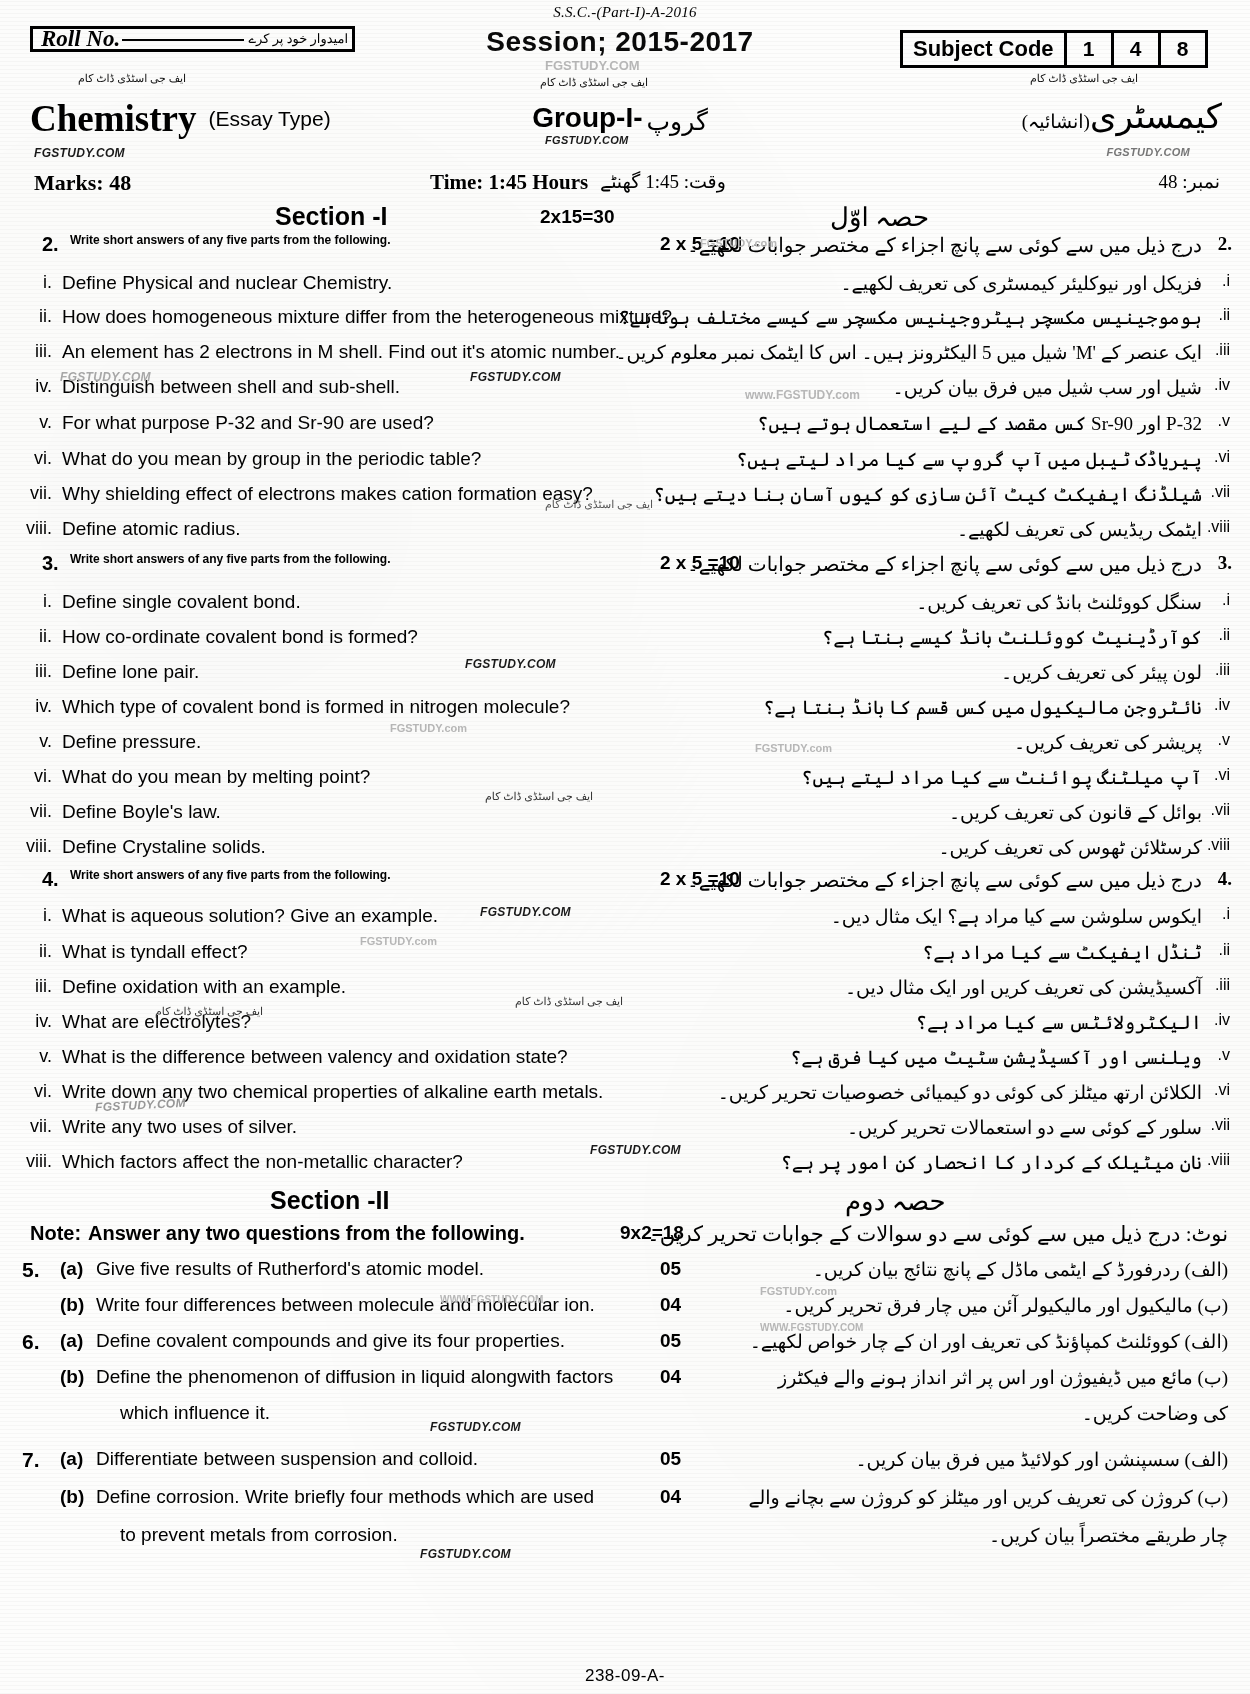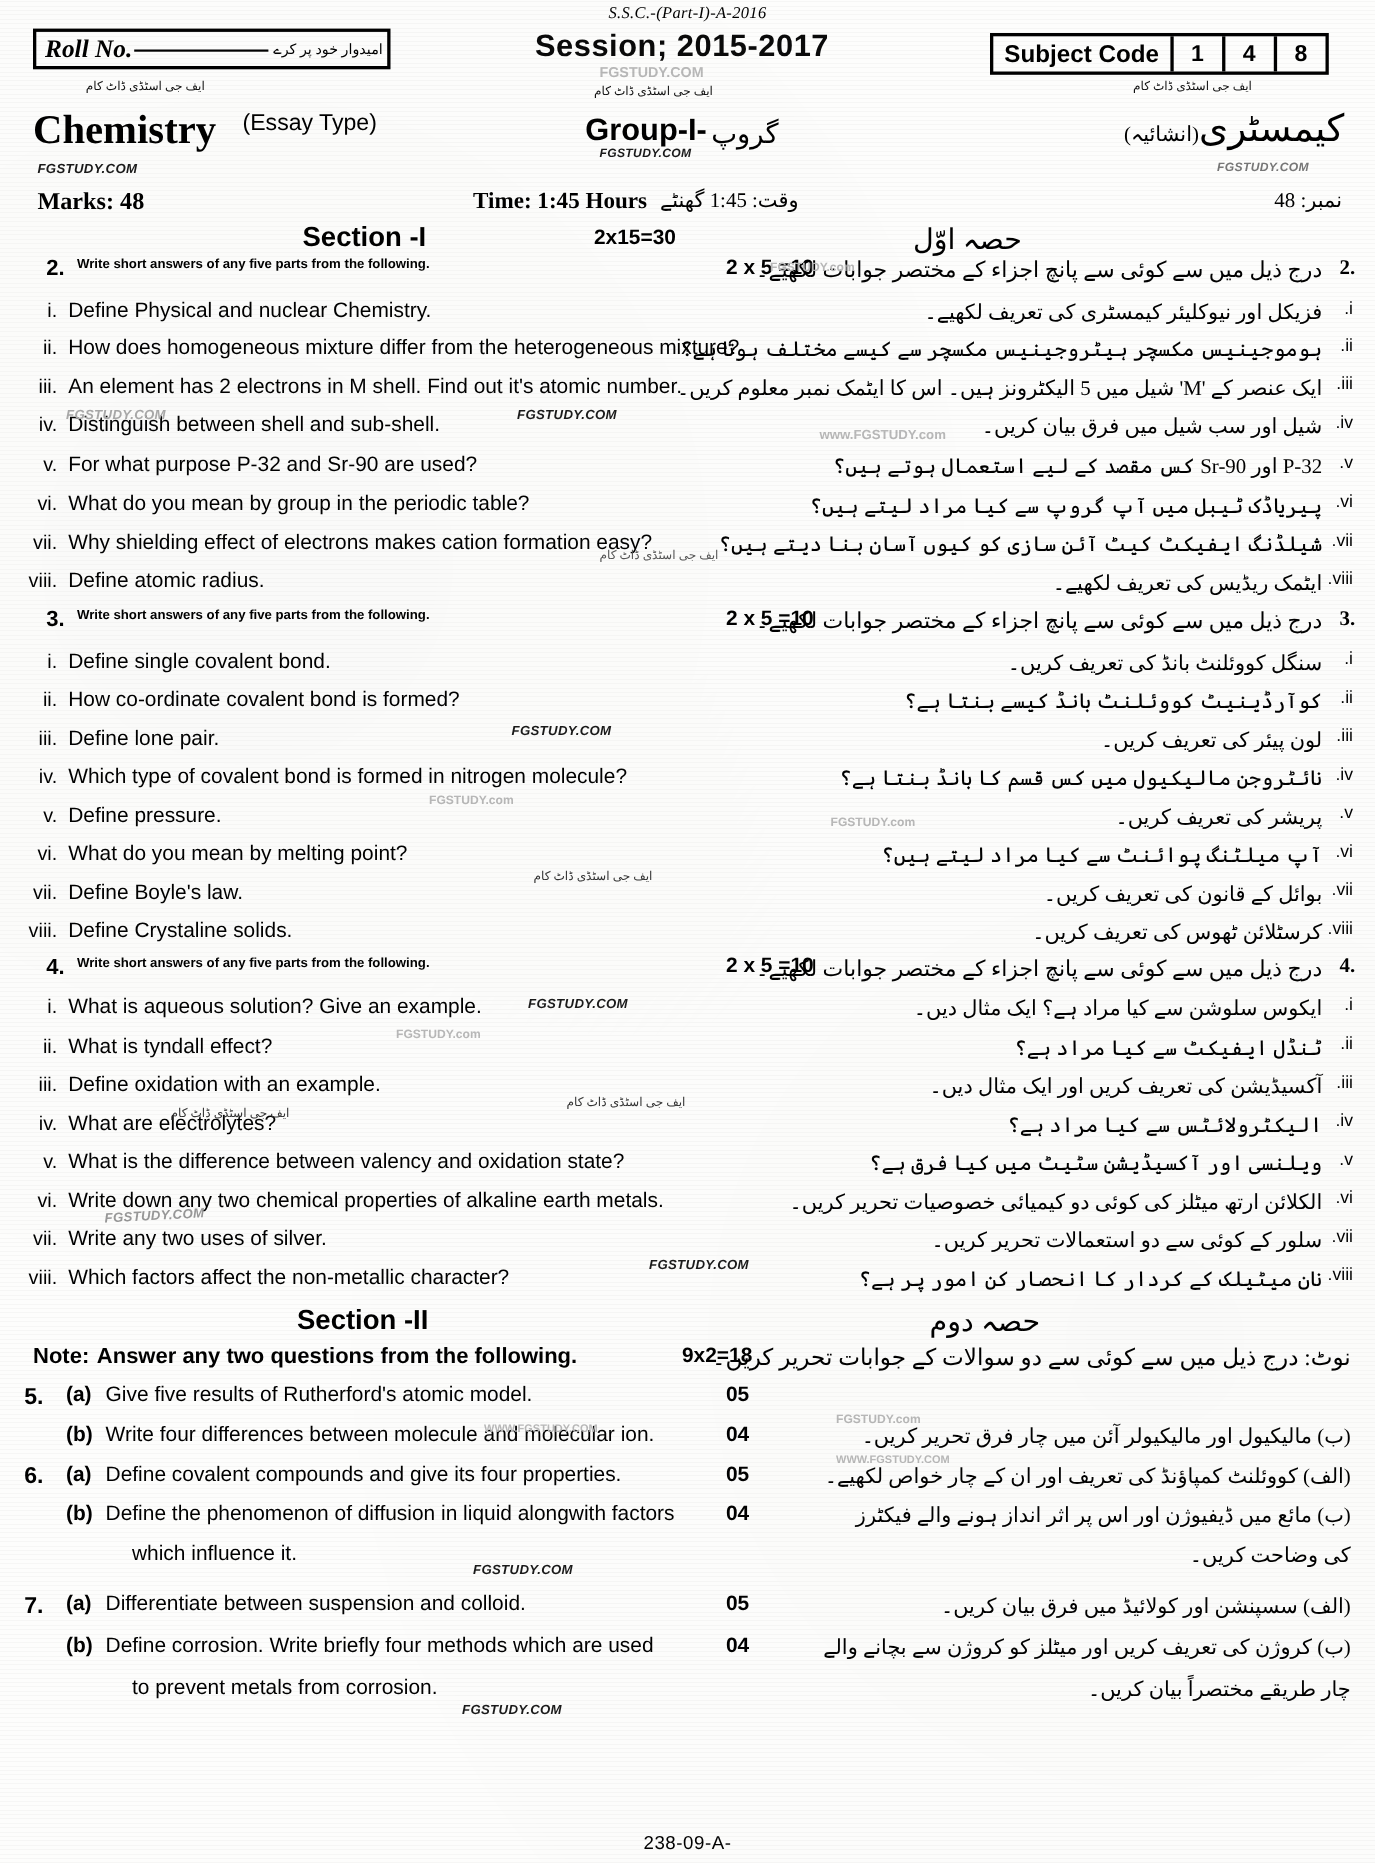--- a/index.html
+++ b/index.html
@@ -41,21 +41,21 @@
     text-align: center;
     font-size: 15px;
     font-style: italic;
     font-family: "Liberation Serif", serif;
     letter-spacing: .3px;
   }
 
   .roll-box {
     position: absolute;
     top: 26px; left: 30px;
-    width: 325px; height: 37px;
+    width: 325px; height: 26px;
     border: 3px solid #000;
     box-sizing: border-box;
     display: flex;
     align-items: center;
     padding-left: 8px;
     overflow: hidden;
   }
   .roll-label {
     font-size: 23px;
     font-style: italic;
@@ -132,22 +132,22 @@
 
   .subject-row {
     position: absolute;
     top: 100px; left: 0; right: 0;
     height: 60px;
   }
   .subject-en {
     position: absolute;
     left: 30px; top: 0;
     display: flex;
-    align-items: flex-start;
-    gap: 24px;
+    align-items: center;
+    gap: 12px;
   }
   .subject-name {
     font-family: "Liberation Serif", serif;
     font-weight: 700;
     font-size: 37px;
     line-height: 1;
   }
   .subject-type {
     font-family: "Liberation Sans", sans-serif;
     font-size: 21px;
@@ -671,20 +671,21 @@
     <span class="txt">Answer any two questions from the following.</span>
     <span class="mk">9x2=18</span>
     <span class="ur">نوٹ: درج ذیل میں سے کوئی سے دو سوالات کے جوابات تحریر کریں۔</span>
   </div>
 
   <div class="lq" style="top:1258px;">
     <span class="qn">5.</span>
     <span class="pl">(a)</span>
     <span class="ptxt">Give five results of Rutherford's atomic model.</span>
     <span class="mk">05</span>
+    <span class="ur">(الف) ردرفورڈ کے ایٹمی ماڈل کے پانچ نتائج بیان کریں۔</span>
   </div>
   <div class="lq" style="top:1294px;">
     <span class="pl">(b)</span>
     <span class="ptxt">Write four differences between molecule and molecular ion.</span>
     <span class="mk">04</span>
     <span class="ur">(ب) مالیکیول اور مالیکیولر آئن میں چار فرق تحریر کریں۔</span>
   </div>
 
   <div class="lq" style="top:1330px;">
     <span class="qn">6.</span>

